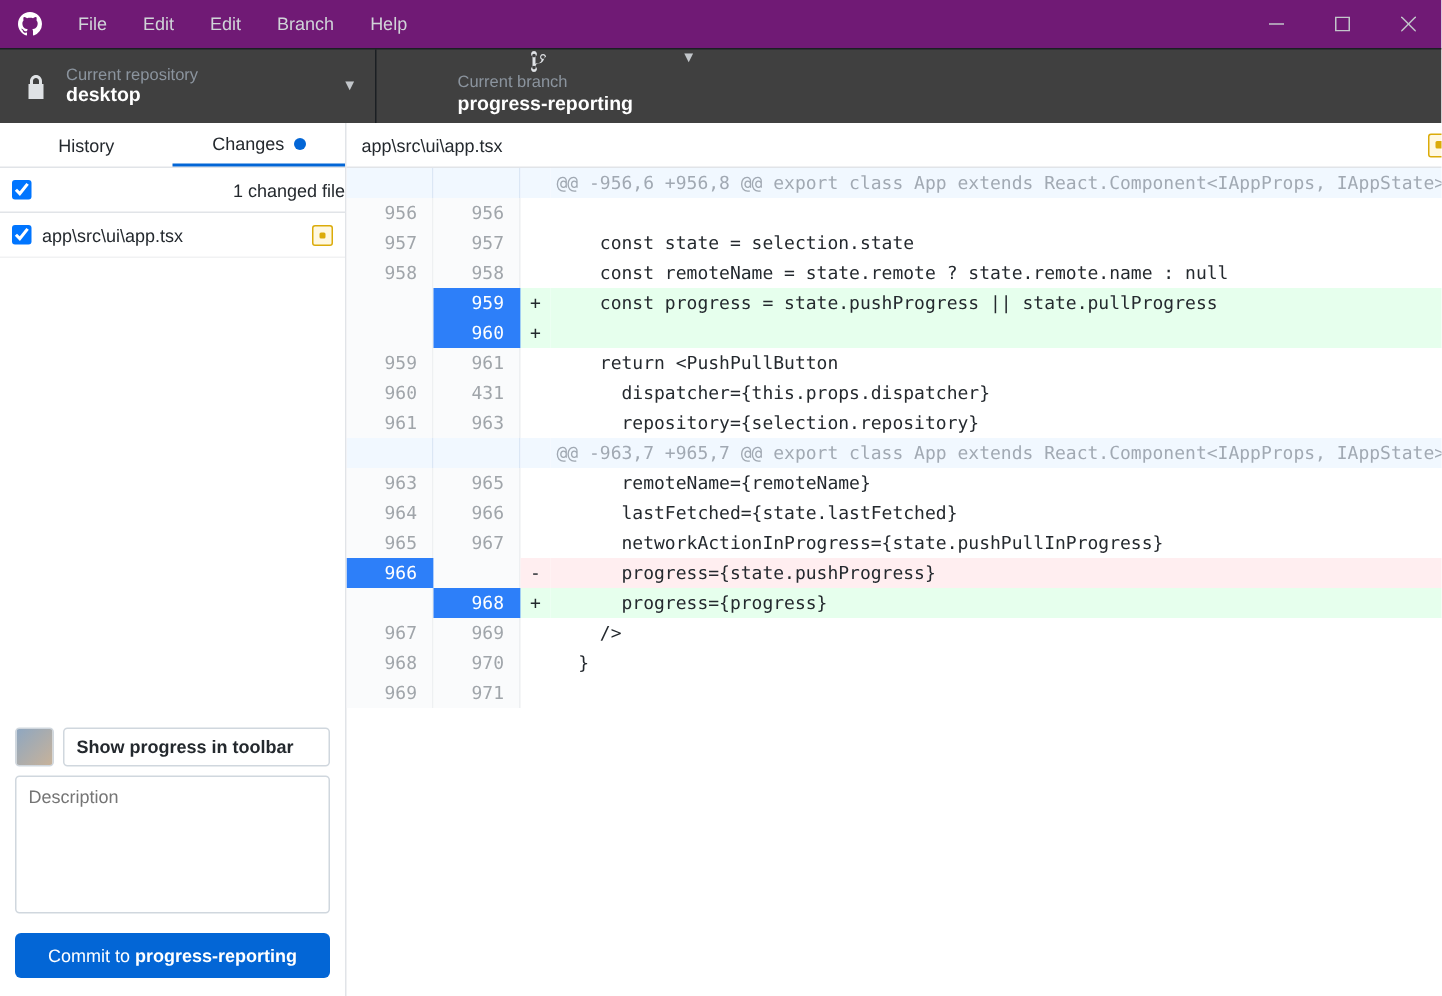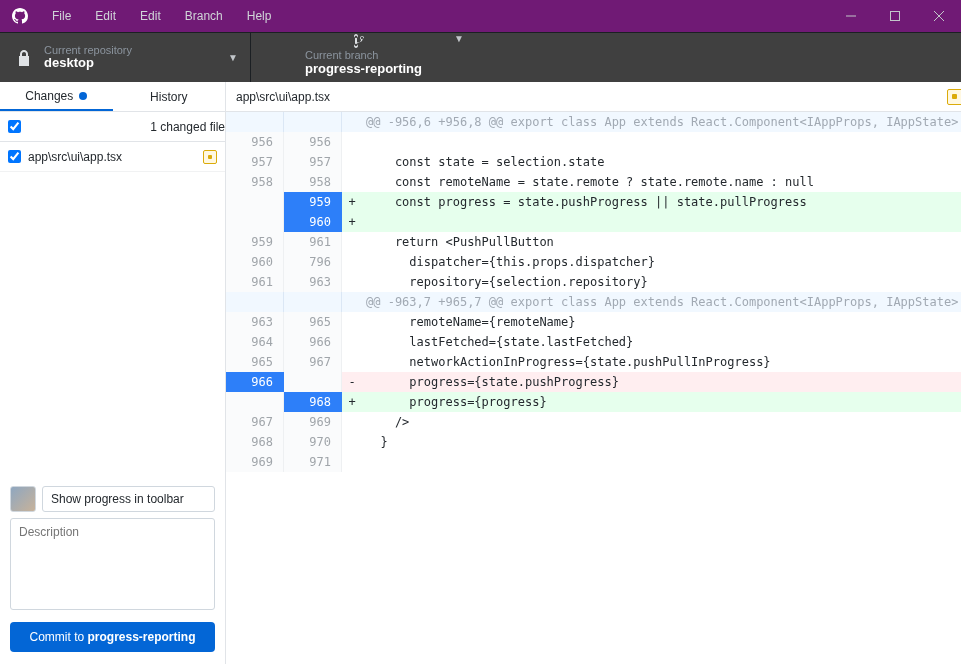--- a/index.html
+++ b/index.html
@@ -39,21 +39,21 @@
   .files-header .txt { flex:1; text-align:right; color:#24292e; }
   .file-row { height:30px; display:flex; align-items:center; font-size:12px; border-bottom:1px solid #f1f2f3; }
   .file-row .chk { width:28px; display:flex; align-items:center; justify-content:center; }
   .file-row .name { flex:1; color:#24292e; }
   .file-row .badge { width:14px; height:14px; border:1px solid #dbab0a; background:#fff8e1; border-radius:2px; margin-right:8px; display:flex; align-items:center; justify-content:center;}
   .file-row .badge::after { content:""; width:4px; height:4px; background:#dbab0a; border-radius:1px; }
   .sidebar-spacer { flex:1; }
   .commit-box { padding:8px 10px 12px; }
   .commit-head { display:flex; align-items:center; gap:6px; margin-bottom:6px; }
   .avatar { width:26px; height:26px; border-radius:3px; background:linear-gradient(135deg,#8fa7c0,#c7b29a); border:1px solid #d0d7de; }
-  .summary-input { flex:1; height:26px; border:1px solid #d0d7de; border-radius:3px; font-size:12px; padding:0 8px; color:#24292e; }
+  .summary-input { flex:1; height:26px; border:1px solid #d0d7de; border-radius:3px; font-size:12px; padding:0 8px; color:#24292e;font-weight:bold; }
   .desc-input { width:100%; height:92px; border:1px solid #d0d7de; border-radius:3px; font-size:12px; padding:6px 8px; color:#6a737d; resize:none; font-family:inherit; }
   .commit-btn { margin-top:8px; width:100%; height:30px; background:#0366d6; color:#fff; border:none; border-radius:4px; font-size:12px; font-weight:400; }
   .commit-btn b { font-weight:700; }
 
   
   .diff { flex:1; display:flex; flex-direction:column; }
   .diff-header { height:30px; border-bottom:1px solid #e1e4e8; display:flex; align-items:center; padding:0 10px; font-size:12px; color:#24292e; }
   .diff-header .spacer { flex:1; }
   .diff-header .badge { width:16px; height:16px; border:1px solid #dbab0a; background:#fff8e1; border-radius:2px; display:flex; align-items:center; justify-content:center; }
   .diff-header .badge::after { content:""; width:5px; height:5px; background:#dbab0a; border-radius:1px; }
@@ -133,26 +133,26 @@
       <span class="lbl">Current branch</span>
       <span class="val">progress-reporting</span>
     </div>
     <span class="chev">▼</span>
   </div>
 </div>
 
 <div class="main">
   <div class="sidebar">
     <div class="tabs">
+      <div class="tab">
+        <span>History</span>
+      </div>
       <div class="tab active">
         <span>Changes</span>
         <span class="dot"></span>
-      </div>
-      <div class="tab">
-        <span>History</span>
       </div>
     </div>
     <div class="files-header">
       <div class="chk">
           <input type="checkbox" checked="" style="">
         </div>
       <div class="txt">1 changed file</div>
     </div>
     <div class="file-row">
       <div class="chk">
@@ -181,21 +181,21 @@
       <div class="badge"></div>
     </div>
     <div class="diff-body" id="diff-body">
         <div class="row hunk"><div class="gut"></div><div class="gut2"></div><div class="mark"></div><div class="code">@@ -956,6 +956,8 @@ export class App extends React.Component&lt;IAppProps, IAppState&gt; {</div></div>
         <div class="row"><div class="gut">956</div><div class="gut2">956</div><div class="mark"></div><div class="code"></div></div>
         <div class="row"><div class="gut">957</div><div class="gut2">957</div><div class="mark"></div><div class="code">    const state = selection.state</div></div>
         <div class="row"><div class="gut">958</div><div class="gut2">958</div><div class="mark"></div><div class="code">    const remoteName = state.remote ? state.remote.name : null</div></div>
         <div class="row add sel two"><div class="gut"></div><div class="gut2">959</div><div class="mark">+</div><div class="code">    const progress = state.pushProgress || state.pullProgress</div></div>
         <div class="row add sel two"><div class="gut"></div><div class="gut2">960</div><div class="mark">+</div><div class="code"></div></div>
         <div class="row"><div class="gut">959</div><div class="gut2">961</div><div class="mark"></div><div class="code">    return &lt;PushPullButton</div></div>
-        <div class="row"><div class="gut">960</div><div class="gut2">796</div><div class="mark"></div><div class="code">      dispatcher={this.props.dispatcher}</div></div>
+        <div class="row"><div class="gut">960</div><div class="gut2">431</div><div class="mark"></div><div class="code">      dispatcher={this.props.dispatcher}</div></div>
         <div class="row"><div class="gut">961</div><div class="gut2">963</div><div class="mark"></div><div class="code">      repository={selection.repository}</div></div>
         <div class="row hunk"><div class="gut"></div><div class="gut2"></div><div class="mark"></div><div class="code">@@ -963,7 +965,7 @@ export class App extends React.Component&lt;IAppProps, IAppState&gt; {</div></div>
         <div class="row"><div class="gut">963</div><div class="gut2">965</div><div class="mark"></div><div class="code">      remoteName={remoteName}</div></div>
         <div class="row"><div class="gut">964</div><div class="gut2">966</div><div class="mark"></div><div class="code">      lastFetched={state.lastFetched}</div></div>
         <div class="row"><div class="gut">965</div><div class="gut2">967</div><div class="mark"></div><div class="code">      networkActionInProgress={state.pushPullInProgress}</div></div>
         <div class="row del sel one"><div class="gut">966</div><div class="gut2"></div><div class="mark">-</div><div class="code">      progress={state.pushProgress}</div></div>
         <div class="row add sel two"><div class="gut"></div><div class="gut2">968</div><div class="mark">+</div><div class="code">      progress={progress}</div></div>
         <div class="row"><div class="gut">967</div><div class="gut2">969</div><div class="mark"></div><div class="code">    /&gt;</div></div>
         <div class="row"><div class="gut">968</div><div class="gut2">970</div><div class="mark"></div><div class="code">  }</div></div>
         <div class="row"><div class="gut">969</div><div class="gut2">971</div><div class="mark"></div><div class="code"></div></div>

